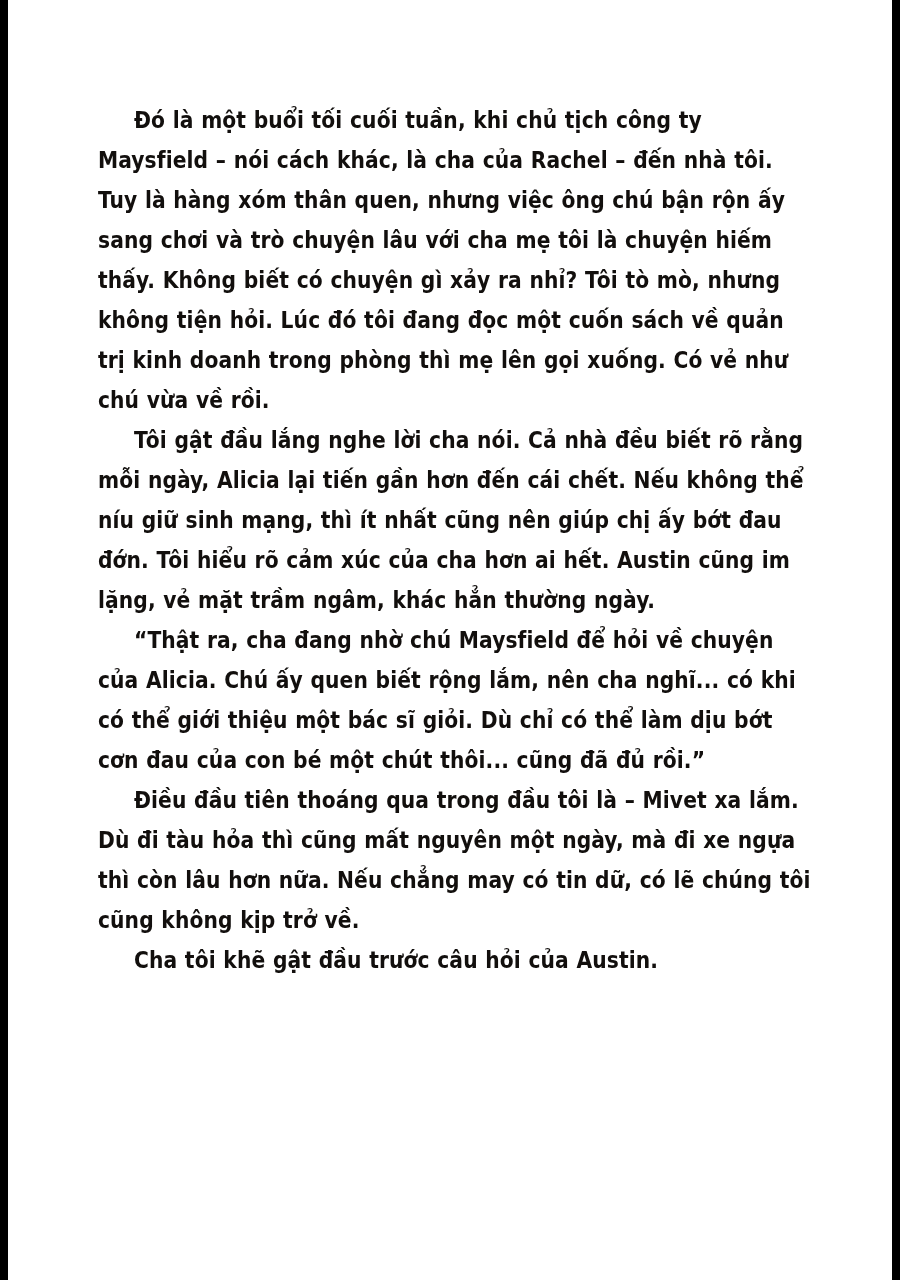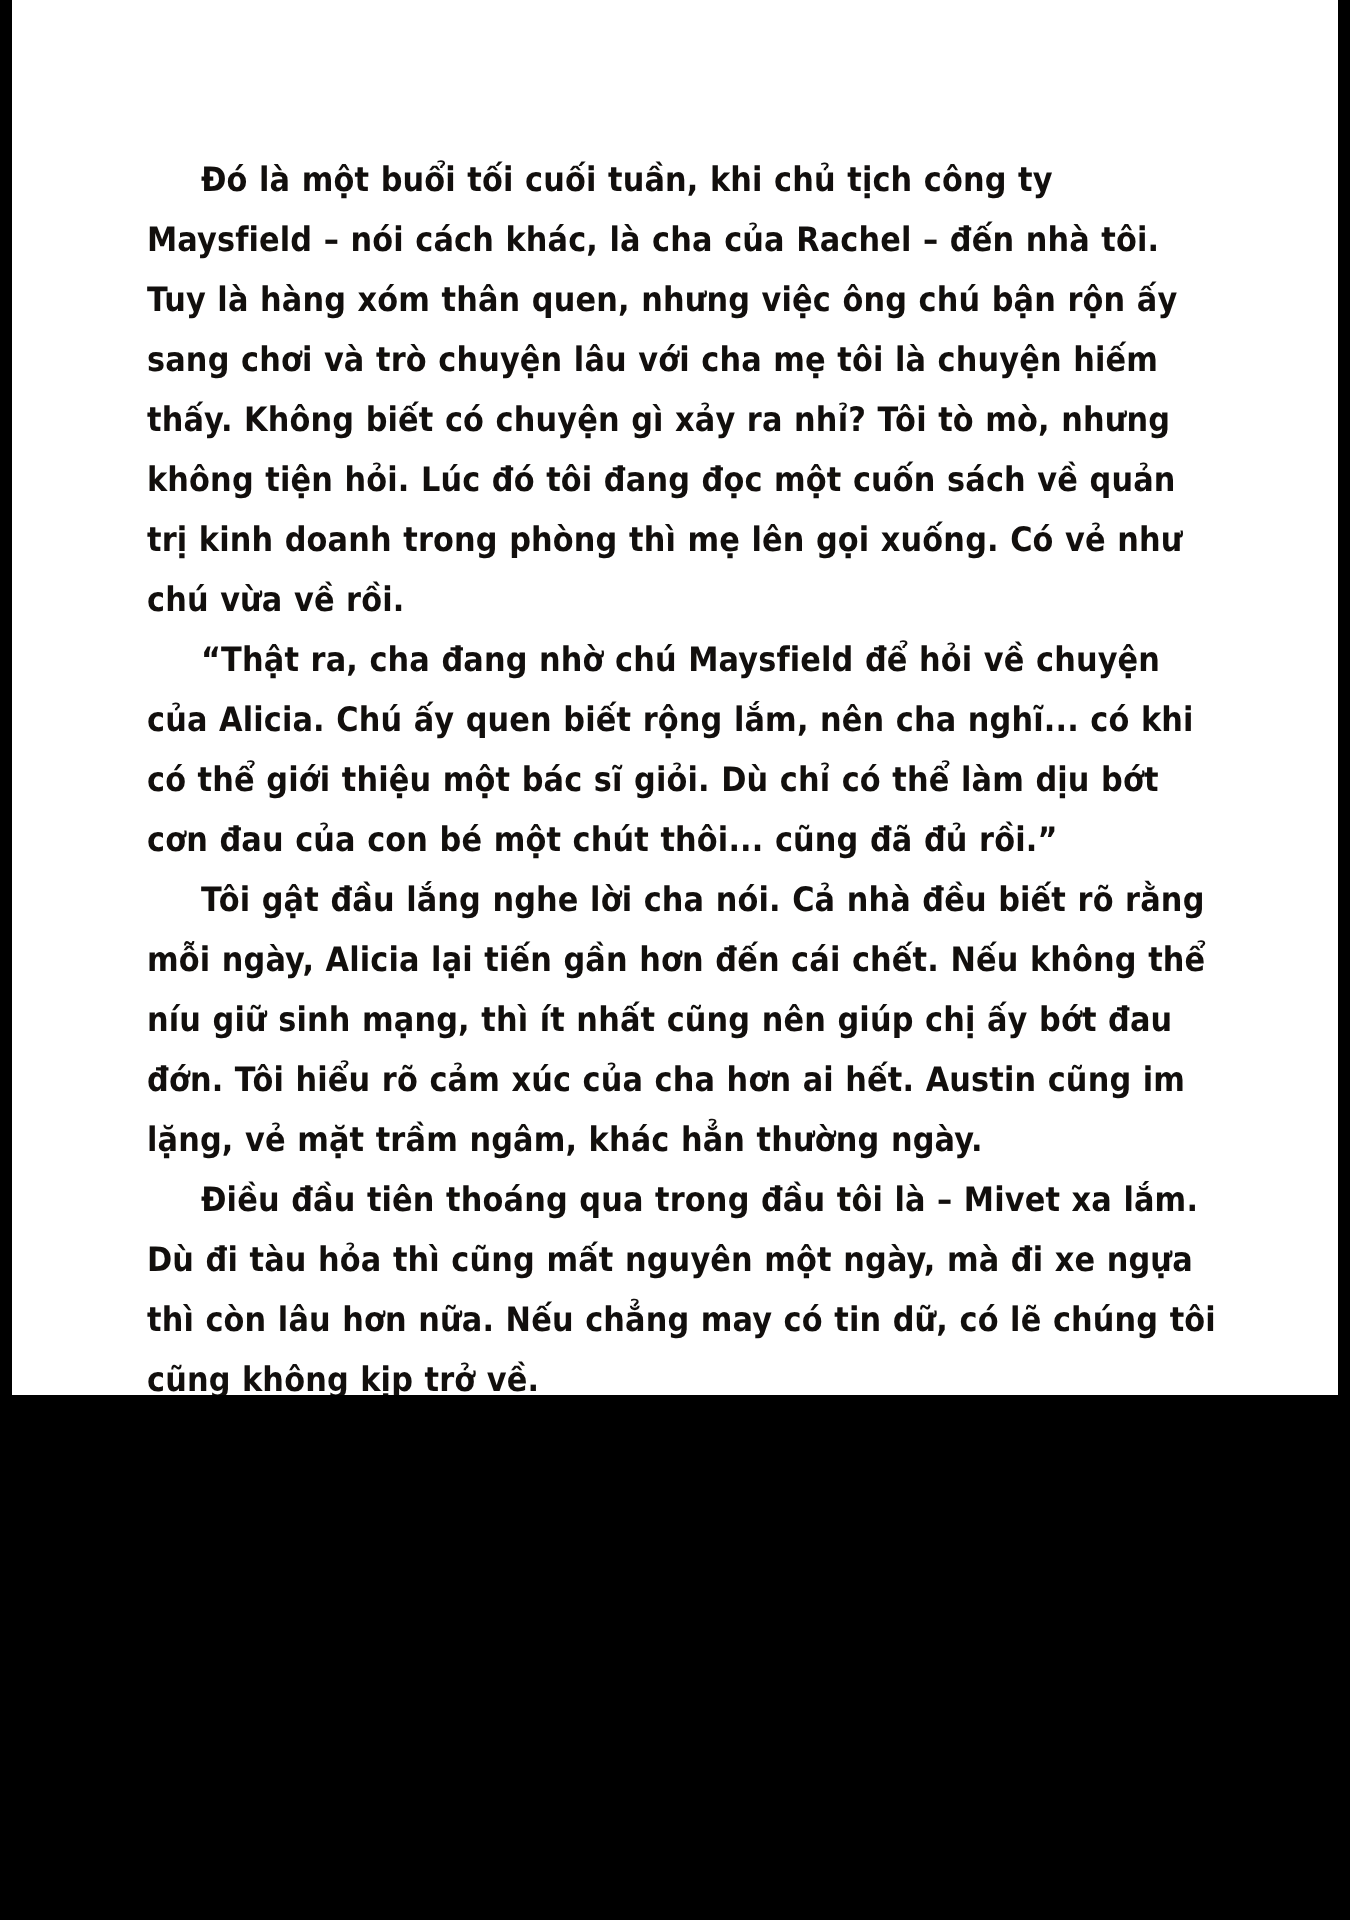--- a/index.html
+++ b/index.html
@@ -3,21 +3,21 @@
 <meta charset="utf-8">
 <style>
   html, body {
     margin: 0;
     padding: 0;
     background: #000000;
   }
   .page {
     position: relative;
     width: 900px;
-    height: 930px;
+    height: 1280px;
     background: #ffffff;
     margin: 0 auto;
     box-sizing: border-box;
     overflow: hidden;
   }
   .page-border-left {
     position: absolute;
     left: 0;
     top: 0;
     width: 8px;
@@ -54,18 +54,18 @@
 </style>
 </head>
 <body>
 
 <div class="page">
   <div class="page-border-left"></div>
   <div class="page-border-right"></div>
 
   <div class="text-body">
     <p>Đó là một buổi tối cuối tuần, khi chủ tịch công ty Maysfield – nói cách khác, là cha của Rachel – đến nhà tôi. Tuy là hàng xóm thân quen, nhưng việc ông chú bận rộn ấy sang chơi và trò chuyện lâu với cha mẹ tôi là chuyện hiếm thấy. Không biết có chuyện gì xảy ra nhỉ? Tôi tò mò, nhưng không tiện hỏi. Lúc đó tôi đang đọc một cuốn sách về quản trị kinh doanh trong phòng thì mẹ lên gọi xuống. Có vẻ như chú vừa về rồi.</p>
+    <p>Tôi gật đầu lắng nghe lời cha nói. Cả nhà đều biết rõ rằng mỗi ngày, Alicia lại tiến gần hơn đến cái chết. Nếu không thể níu giữ sinh mạng, thì ít nhất cũng nên giúp chị ấy bớt đau đớn. Tôi hiểu rõ cảm xúc của cha hơn ai hết. Austin cũng im lặng, vẻ mặt trầm ngâm, khác hẳn thường ngày.</p>
     <p>“Thật ra, cha đang nhờ chú Maysfield để hỏi về chuyện của Alicia. Chú ấy quen biết rộng lắm, nên cha nghĩ... có khi có thể giới thiệu một bác sĩ giỏi. Dù chỉ có thể làm dịu bớt cơn đau của con bé một chút thôi... cũng đã đủ rồi.”</p>
-    <p>Tôi gật đầu lắng nghe lời cha nói. Cả nhà đều biết rõ rằng mỗi ngày, Alicia lại tiến gần hơn đến cái chết. Nếu không thể níu giữ sinh mạng, thì ít nhất cũng nên giúp chị ấy bớt đau đớn. Tôi hiểu rõ cảm xúc của cha hơn ai hết. Austin cũng im lặng, vẻ mặt trầm ngâm, khác hẳn thường ngày.</p>
     <p>Điều đầu tiên thoáng qua trong đầu tôi là – Mivet xa lắm. Dù đi tàu hỏa thì cũng mất nguyên một ngày, mà đi xe ngựa thì còn lâu hơn nữa. Nếu chẳng may có tin dữ, có lẽ chúng tôi cũng không kịp trở về.</p>
     <p>Cha tôi khẽ gật đầu trước câu hỏi của Austin.</p>
   </div>
 </div>
 
 </body></html>

